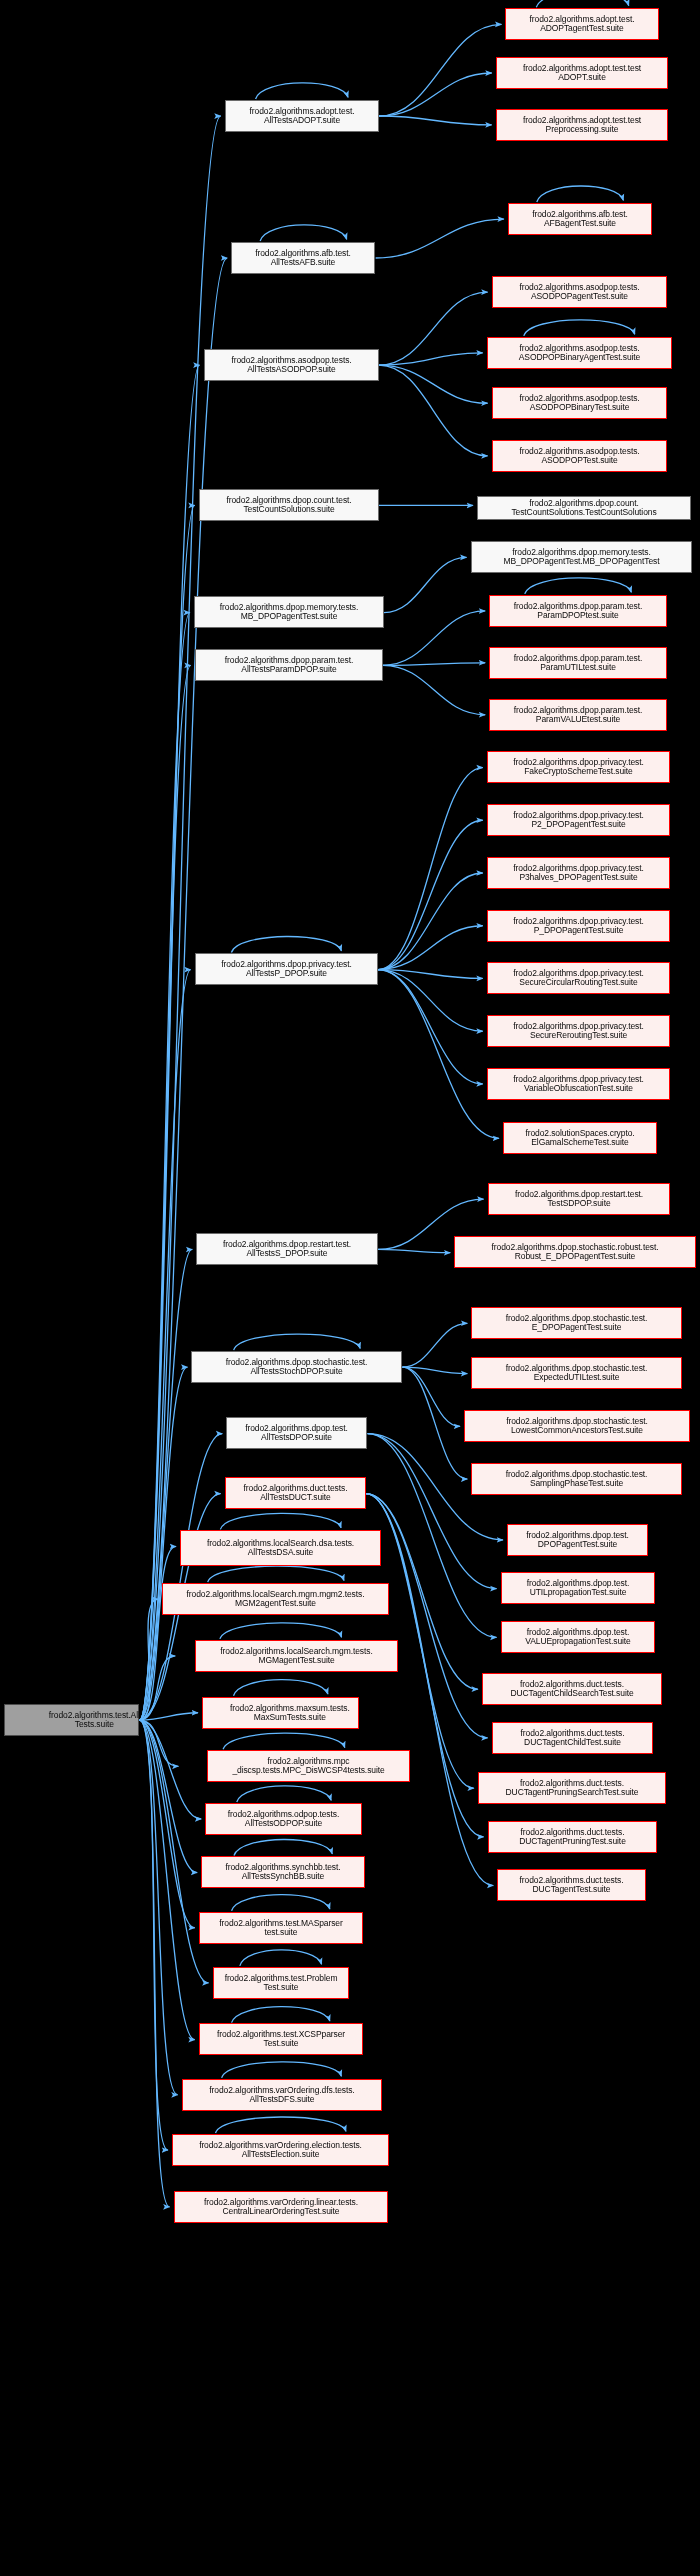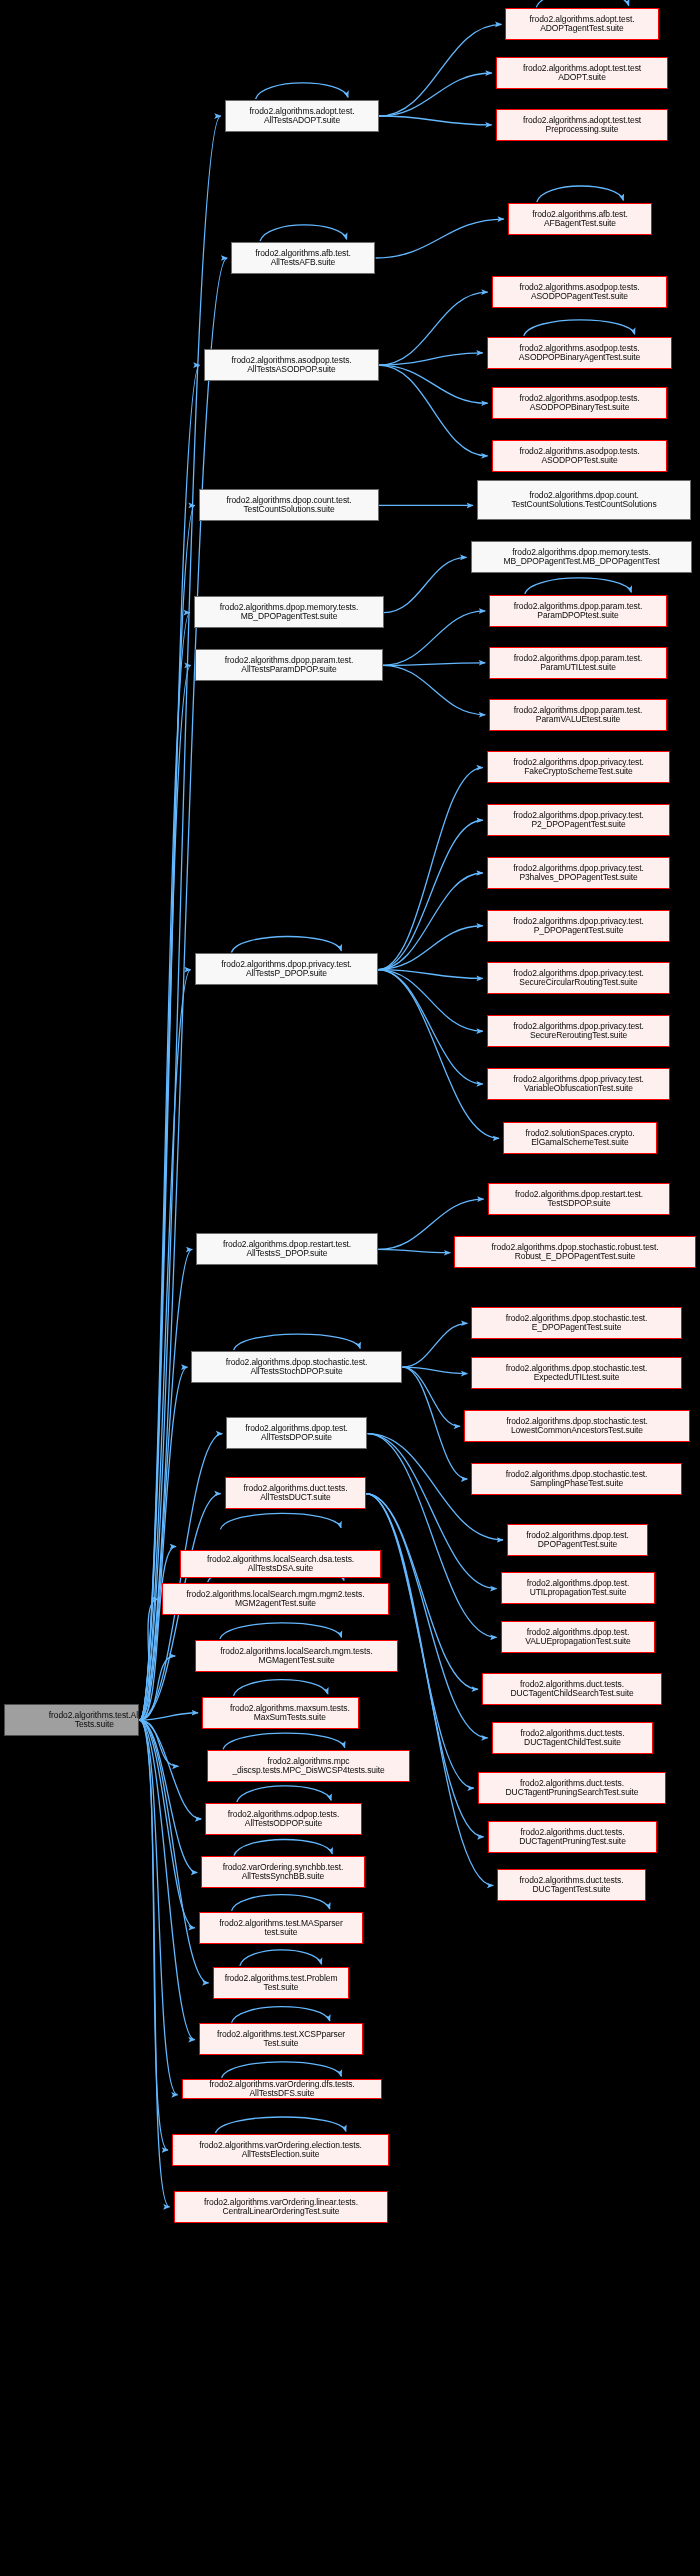--- a/index.html
+++ b/index.html
@@ -168,21 +168,21 @@
       <div class="node leaf" style="left: 492px; top: 276px; width: 175px; height: 32px;">frodo2.algorithms.asodpop.tests.
 ASODPOPagentTest.suite</div>
       <div class="node leaf" style="left: 487px; top: 337px; width: 185px; height: 32px;">frodo2.algorithms.asodpop.tests.
 ASODPOPBinaryAgentTest.suite</div>
       <div class="node leaf" style="left: 492px; top: 387px; width: 175px; height: 32px;">frodo2.algorithms.asodpop.tests.
 ASODPOPBinaryTest.suite</div>
       <div class="node leaf" style="left: 492px; top: 440px; width: 175px; height: 32px;">frodo2.algorithms.asodpop.tests.
 ASODPOPTest.suite</div>
       <div class="node mid" style="left: 199px; top: 489px; width: 180px; height: 32px;">frodo2.algorithms.dpop.count.test.
 TestCountSolutions.suite</div>
-      <div class="node plain" style="left: 477px; top: 480px; width: 214px; height: 40px;">frodo2.algorithms.dpop.count.
+      <div class="node plain" style="left: 477px; top: 496px; width: 214px; height: 24px;">frodo2.algorithms.dpop.count.
 TestCountSolutions.TestCountSolutions</div>
       <div class="node plain" style="left: 471px; top: 541px; width: 221px; height: 32px;">frodo2.algorithms.dpop.memory.tests.
 MB_DPOPagentTest.MB_DPOPagentTest</div>
       <div class="node mid" style="left: 194px; top: 596px; width: 190px; height: 32px;">frodo2.algorithms.dpop.memory.tests.
 MB_DPOPagentTest.suite</div>
       <div class="node leaf" style="left: 489px; top: 595px; width: 178px; height: 32px;">frodo2.algorithms.dpop.param.test.
 ParamDPOPtest.suite</div>
       <div class="node mid" style="left: 195px; top: 649px; width: 188px; height: 32px;">frodo2.algorithms.dpop.param.test.
 AllTestsParamDPOP.suite</div>
       <div class="node leaf" style="left: 489px; top: 647px; width: 178px; height: 32px;">frodo2.algorithms.dpop.param.test.
@@ -226,21 +226,21 @@
       <div class="node mid" style="left: 226px; top: 1417px; width: 141px; height: 32px;">frodo2.algorithms.dpop.test.
 AllTestsDPOP.suite</div>
       <div class="node leaf" style="left: 507px; top: 1524px; width: 141px; height: 32px;">frodo2.algorithms.dpop.test.
 DPOPagentTest.suite</div>
       <div class="node leaf" style="left: 225px; top: 1477px; width: 141px; height: 32px;">frodo2.algorithms.duct.tests.
 AllTestsDUCT.suite</div>
       <div class="node leaf" style="left: 501px; top: 1572px; width: 154px; height: 32px;">frodo2.algorithms.dpop.test.
 UTILpropagationTest.suite</div>
       <div class="node leaf" style="left: 501px; top: 1621px; width: 154px; height: 32px;">frodo2.algorithms.dpop.test.
 VALUEpropagationTest.suite</div>
-      <div class="node leaf" style="left: 180px; top: 1530px; width: 201px; height: 28px; margin-top: 20px;">frodo2.algorithms.localSearch.dsa.tests.
+      <div class="node leaf" style="left: 180px; top: 1530px; width: 201px; height: 36px;">frodo2.algorithms.localSearch.dsa.tests.
 AllTestsDSA.suite</div>
       <div class="node leaf" style="left: 482px; top: 1673px; width: 180px; height: 32px;">frodo2.algorithms.duct.tests.
 DUCTagentChildSearchTest.suite</div>
       <div class="node leaf" style="left: 162px; top: 1583px; width: 227px; height: 32px;">frodo2.algorithms.localSearch.mgm.mgm2.tests.
 MGM2agentTest.suite</div>
       <div class="node leaf" style="left: 492px; top: 1722px; width: 161px; height: 32px;">frodo2.algorithms.duct.tests.
 DUCTagentChildTest.suite</div>
       <div class="node leaf" style="left: 195px; top: 1640px; width: 203px; height: 32px;">frodo2.algorithms.localSearch.mgm.tests.
 MGMagentTest.suite</div>
       <div class="node leaf" style="left: 478px; top: 1772px; width: 188px; height: 32px;">frodo2.algorithms.duct.tests.
@@ -248,29 +248,29 @@
       <div class="node leaf" style="left: 202px; top: 1697px; width: 157px; height: 32px; padding-left: 21px;">frodo2.algorithms.maxsum.tests.
 MaxSumTests.suite</div>
       <div class="node leaf" style="left: 488px; top: 1821px; width: 169px; height: 32px;">frodo2.algorithms.duct.tests.
 DUCTagentPruningTest.suite</div>
       <div class="node leaf" style="left: 183px; top: 1750px; width: 203px; height: 32px; margin-left: 24px;">frodo2.algorithms.mpc
 _discsp.tests.MPC_DisWCSP4tests.suite</div>
       <div class="node leaf" style="left: 497px; top: 1869px; width: 149px; height: 32px;">frodo2.algorithms.duct.tests.
 DUCTagentTest.suite</div>
       <div class="node leaf" style="left: 205px; top: 1803px; width: 157px; height: 32px;">frodo2.algorithms.odpop.tests.
 AllTestsODPOP.suite</div>
-      <div class="node leaf" style="left: 201px; top: 1856px; width: 164px; height: 32px;">frodo2.varOrdering.synchbb.test.
+      <div class="node leaf" style="left: 201px; top: 1856px; width: 164px; height: 32px;">frodo2.algorithms.synchbb.test.
 AllTestsSynchBB.suite</div>
       <div class="node leaf" style="left: 199px; top: 1912px; width: 164px; height: 32px;">frodo2.algorithms.test.MASparser
 test.suite</div>
       <div class="node leaf" style="left: 213px; top: 1967px; width: 136px; height: 32px;">frodo2.algorithms.test.Problem
 Test.suite</div>
       <div class="node leaf" style="left: 199px; top: 2023px; width: 164px; height: 32px;">frodo2.algorithms.test.XCSPparser
 Test.suite</div>
-      <div class="node leaf" style="left: 182px; top: 2079px; width: 200px; height: 20px;">frodo2.algorithms.varOrdering.dfs.tests.
+      <div class="node leaf" style="left: 182px; top: 2079px; width: 200px; height: 32px;">frodo2.algorithms.varOrdering.dfs.tests.
 AllTestsDFS.suite</div>
       <div class="node leaf" style="left: 172px; top: 2134px; width: 217px; height: 32px;">frodo2.algorithms.varOrdering.election.tests.
 AllTestsElection.suite</div>
       <div class="node leaf" style="left: 174px; top: 2191px; width: 214px; height: 32px;">frodo2.algorithms.varOrdering.linear.tests.
 CentralLinearOrderingTest.suite</div>
     </div>
 </div>
 
 
 </body></html>

